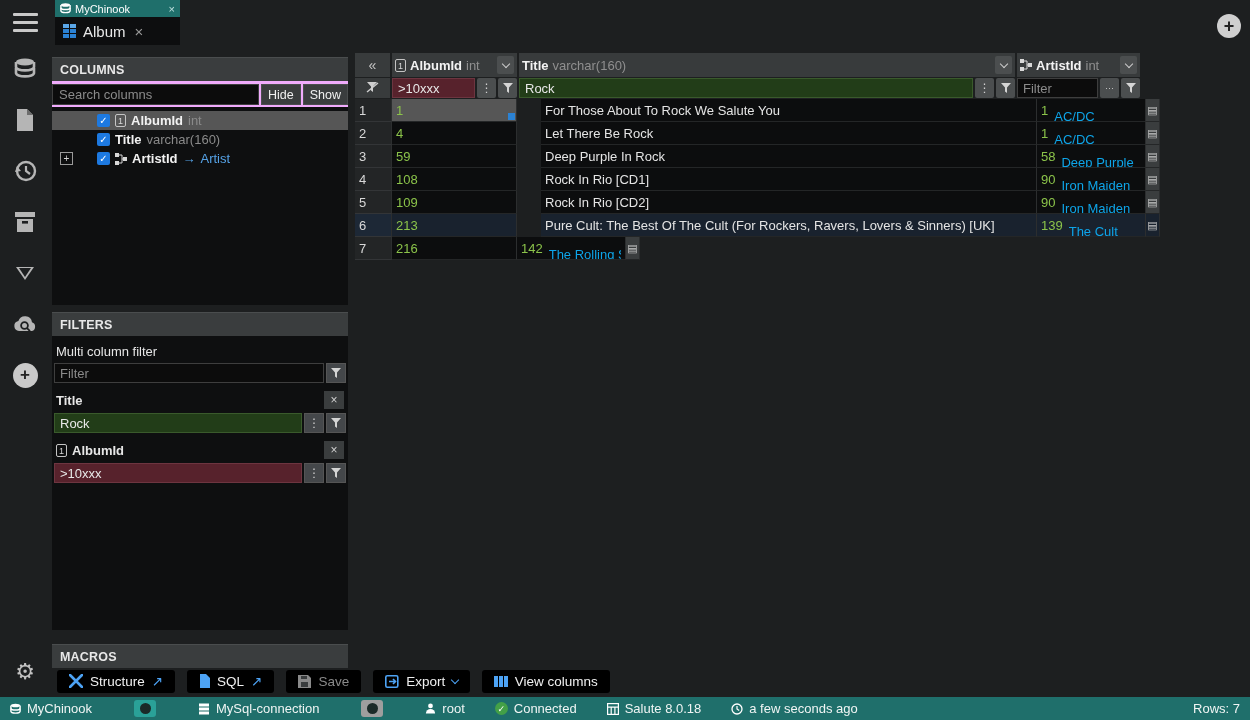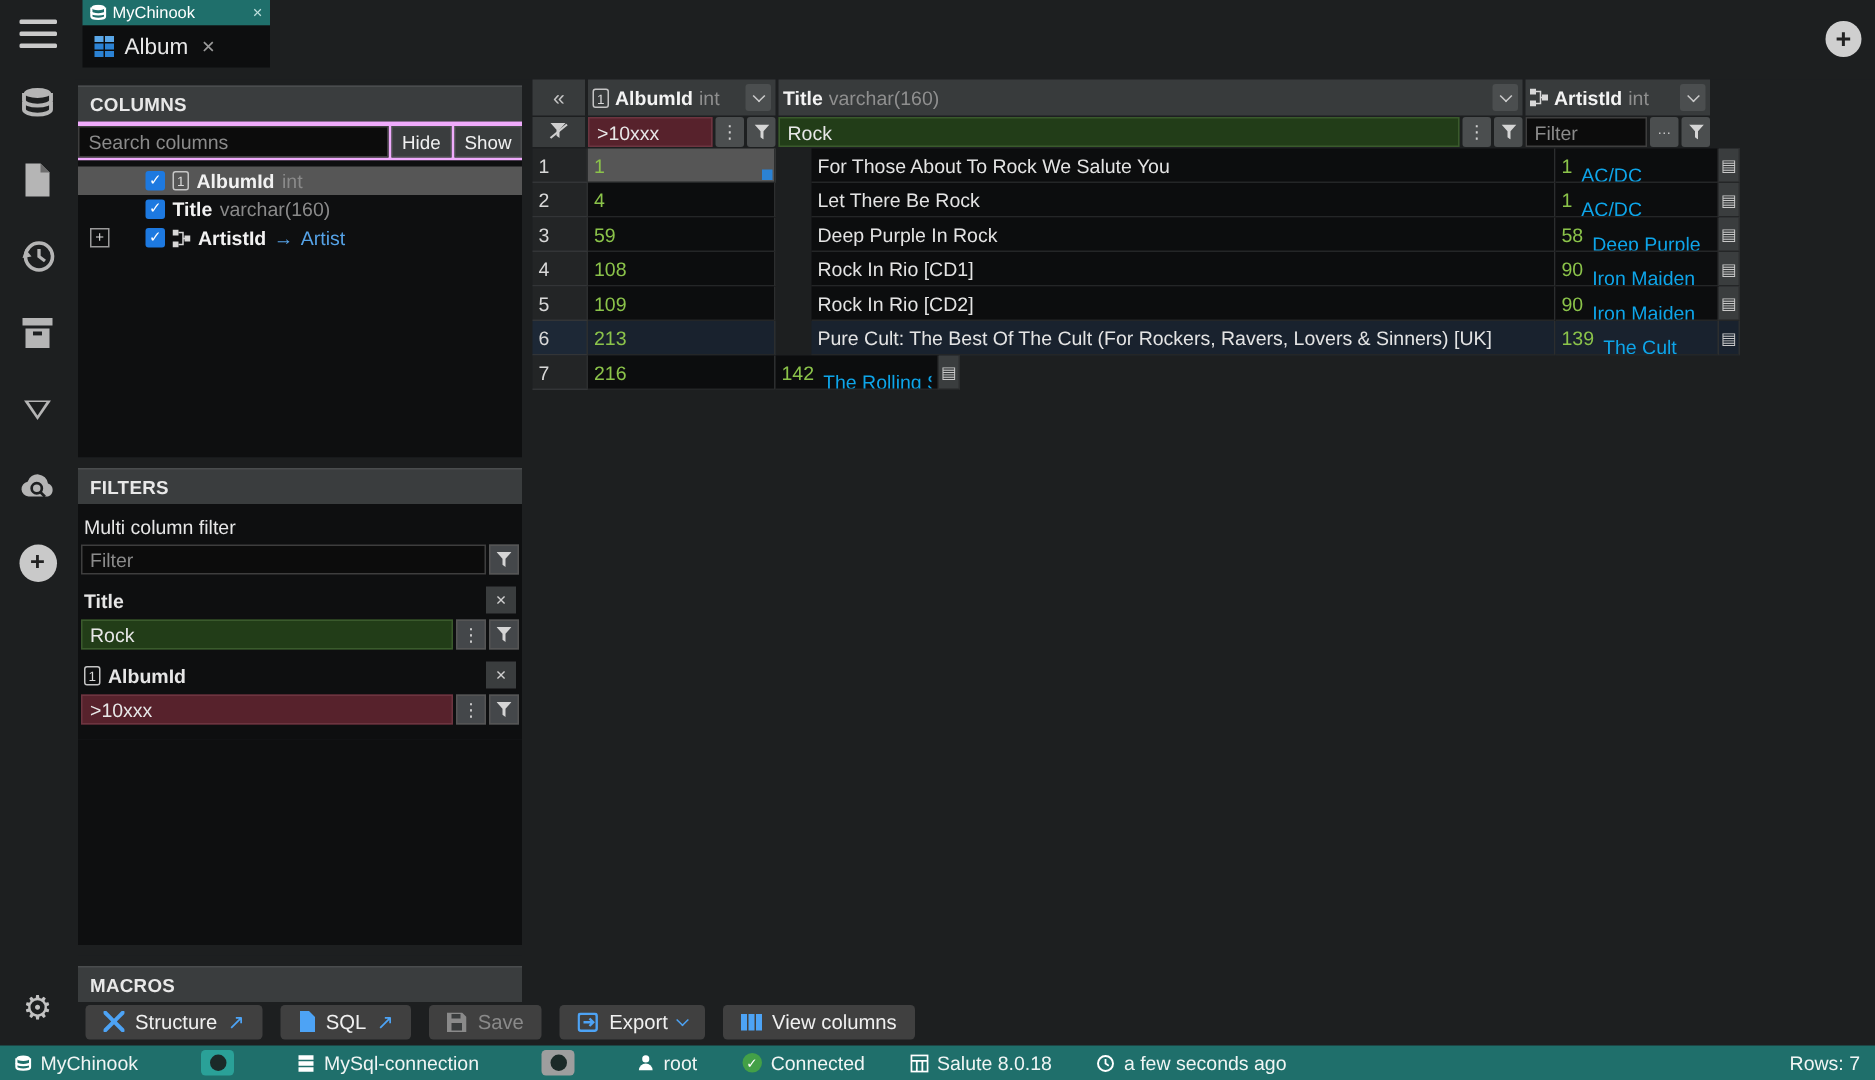--- a/index.html
+++ b/index.html
@@ -87,21 +87,21 @@
   .cell.detail { width:14px; padding:0; justify-content:center; background:#3a3d3e; color:#c9c9c9; font-size:11px; cursor:pointer; }
   .num { color:#8bc34a; }
   .aname { color:#0ea5e9; overflow:hidden;margin-top:12px; }
   .cell-selected { background:#565656 !important; }
   .handle { position:absolute; right:1px; bottom:1px; width:7px; height:7px; background:#2b82d4; }
   .row-selected .cell { background:#19222e; }
   .row-selected .cell.rownum { background:#1d2836; }
 
   
   .toolbar { position:absolute; left:50px; right:0; bottom:26px; height:26px; display:flex; align-items:center; gap:12px; padding-left:7px; background:#1d1f20; }
-  .tb-btn { height:23px; background:#404040; border-radius:3px; display:flex; align-items:center; gap:7px; padding:0 12px; font-size:13.5px; color:#f0f0f0; cursor:pointer; }
+  .tb-btn { height:23px; background:#000000; border-radius:3px; display:flex; align-items:center; gap:7px; padding:0 12px; font-size:13.5px; color:#f0f0f0; cursor:pointer; }
   .tb-btn .blue { color:#4da3f5; }
   .tb-btn.disabled { color:#8a8a8a; cursor:default; }
   .tb-ic { display:flex; align-items:center; }
   .viewcols-ic { display:flex; gap:1.5px; }
   .viewcols-ic i { width:3.5px; height:11px; background:#4da3f5; }
   .chev-blue { width:6px; height:6px; border-right:1.6px solid #4da3f5; border-bottom:1.6px solid #4da3f5; transform:rotate(45deg); margin-top:-2px; }
 
   
   .statusbar { position:absolute; left:0; right:0; bottom:0; height:23px; background:#1f6f6b; display:flex; align-items:center; font-size:13px; color:#f0f5f4; padding:0 10px; gap:8px; }
   .sb-item { display:flex; align-items:center; gap:6px; white-space:nowrap; }

